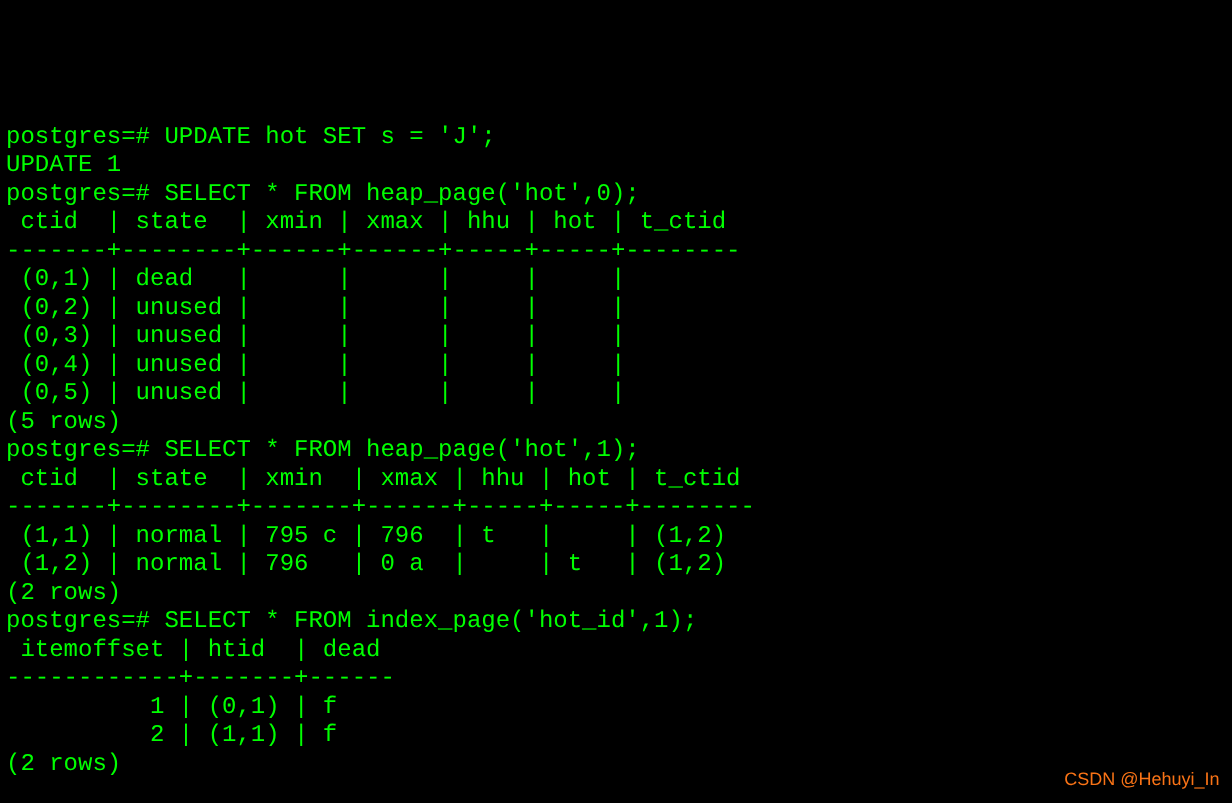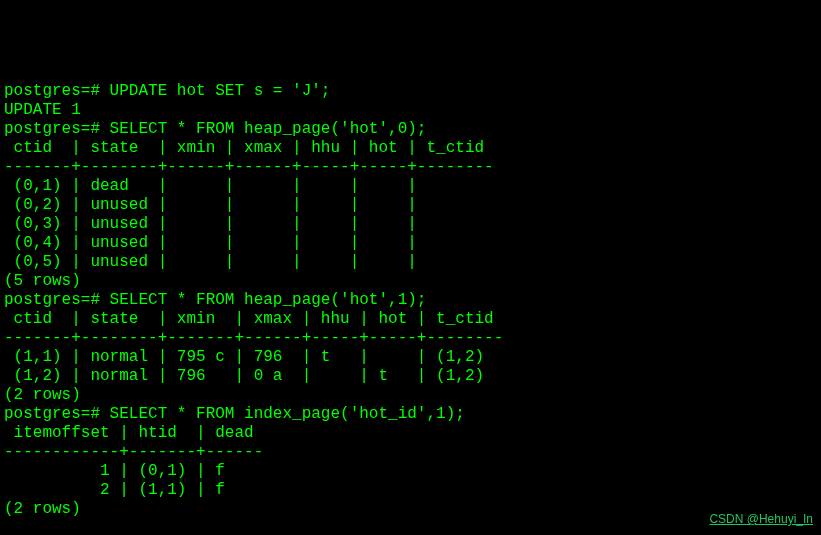--- a/index.html
+++ b/index.html
@@ -17,25 +17,24 @@
     color: #00ff00;
     white-space: pre;
     padding: 6px 4px;
     box-sizing: border-box;
     position: relative;
   }
   .watermark {
     position: absolute;
     right: 8px;
     bottom: 6px;
-    color: #22c55e;
+    color: #f97316;
     font-family: Arial, sans-serif;
     font-size: 12px;
     white-space: nowrap;
-    text-decoration: underline;
   }
   .line { display: block; }
 </style>
 </head>
 <body>
 
 
 
 <div id="term"><span class="line">postgres=# UPDATE hot SET s = 'J';</span><span class="line">UPDATE 1</span><span class="line">postgres=# SELECT * FROM heap_page('hot',0);</span><span class="line"> ctid  | state  | xmin | xmax | hhu | hot | t_ctid</span><span class="line">-------+--------+------+------+-----+-----+--------</span><span class="line"> (0,1) | dead   |      |      |     |     |</span><span class="line"> (0,2) | unused |      |      |     |     |</span><span class="line"> (0,3) | unused |      |      |     |     |</span><span class="line"> (0,4) | unused |      |      |     |     |</span><span class="line"> (0,5) | unused |      |      |     |     |</span><span class="line">(5 rows)</span><span class="line"></span><span class="line">postgres=# SELECT * FROM heap_page('hot',1);</span><span class="line"> ctid  | state  | xmin  | xmax | hhu | hot | t_ctid</span><span class="line">-------+--------+-------+------+-----+-----+--------</span><span class="line"> (1,1) | normal | 795 c | 796  | t   |     | (1,2)</span><span class="line"> (1,2) | normal | 796   | 0 a  |     | t   | (1,2)</span><span class="line">(2 rows)</span><span class="line"></span><span class="line">postgres=# SELECT * FROM index_page('hot_id',1);</span><span class="line"> itemoffset | htid  | dead</span><span class="line">------------+-------+------</span><span class="line">          1 | (0,1) | f</span><span class="line">          2 | (1,1) | f</span><span class="line">(2 rows)</span></div>
 <div class="watermark">CSDN @Hehuyi_In</div>

